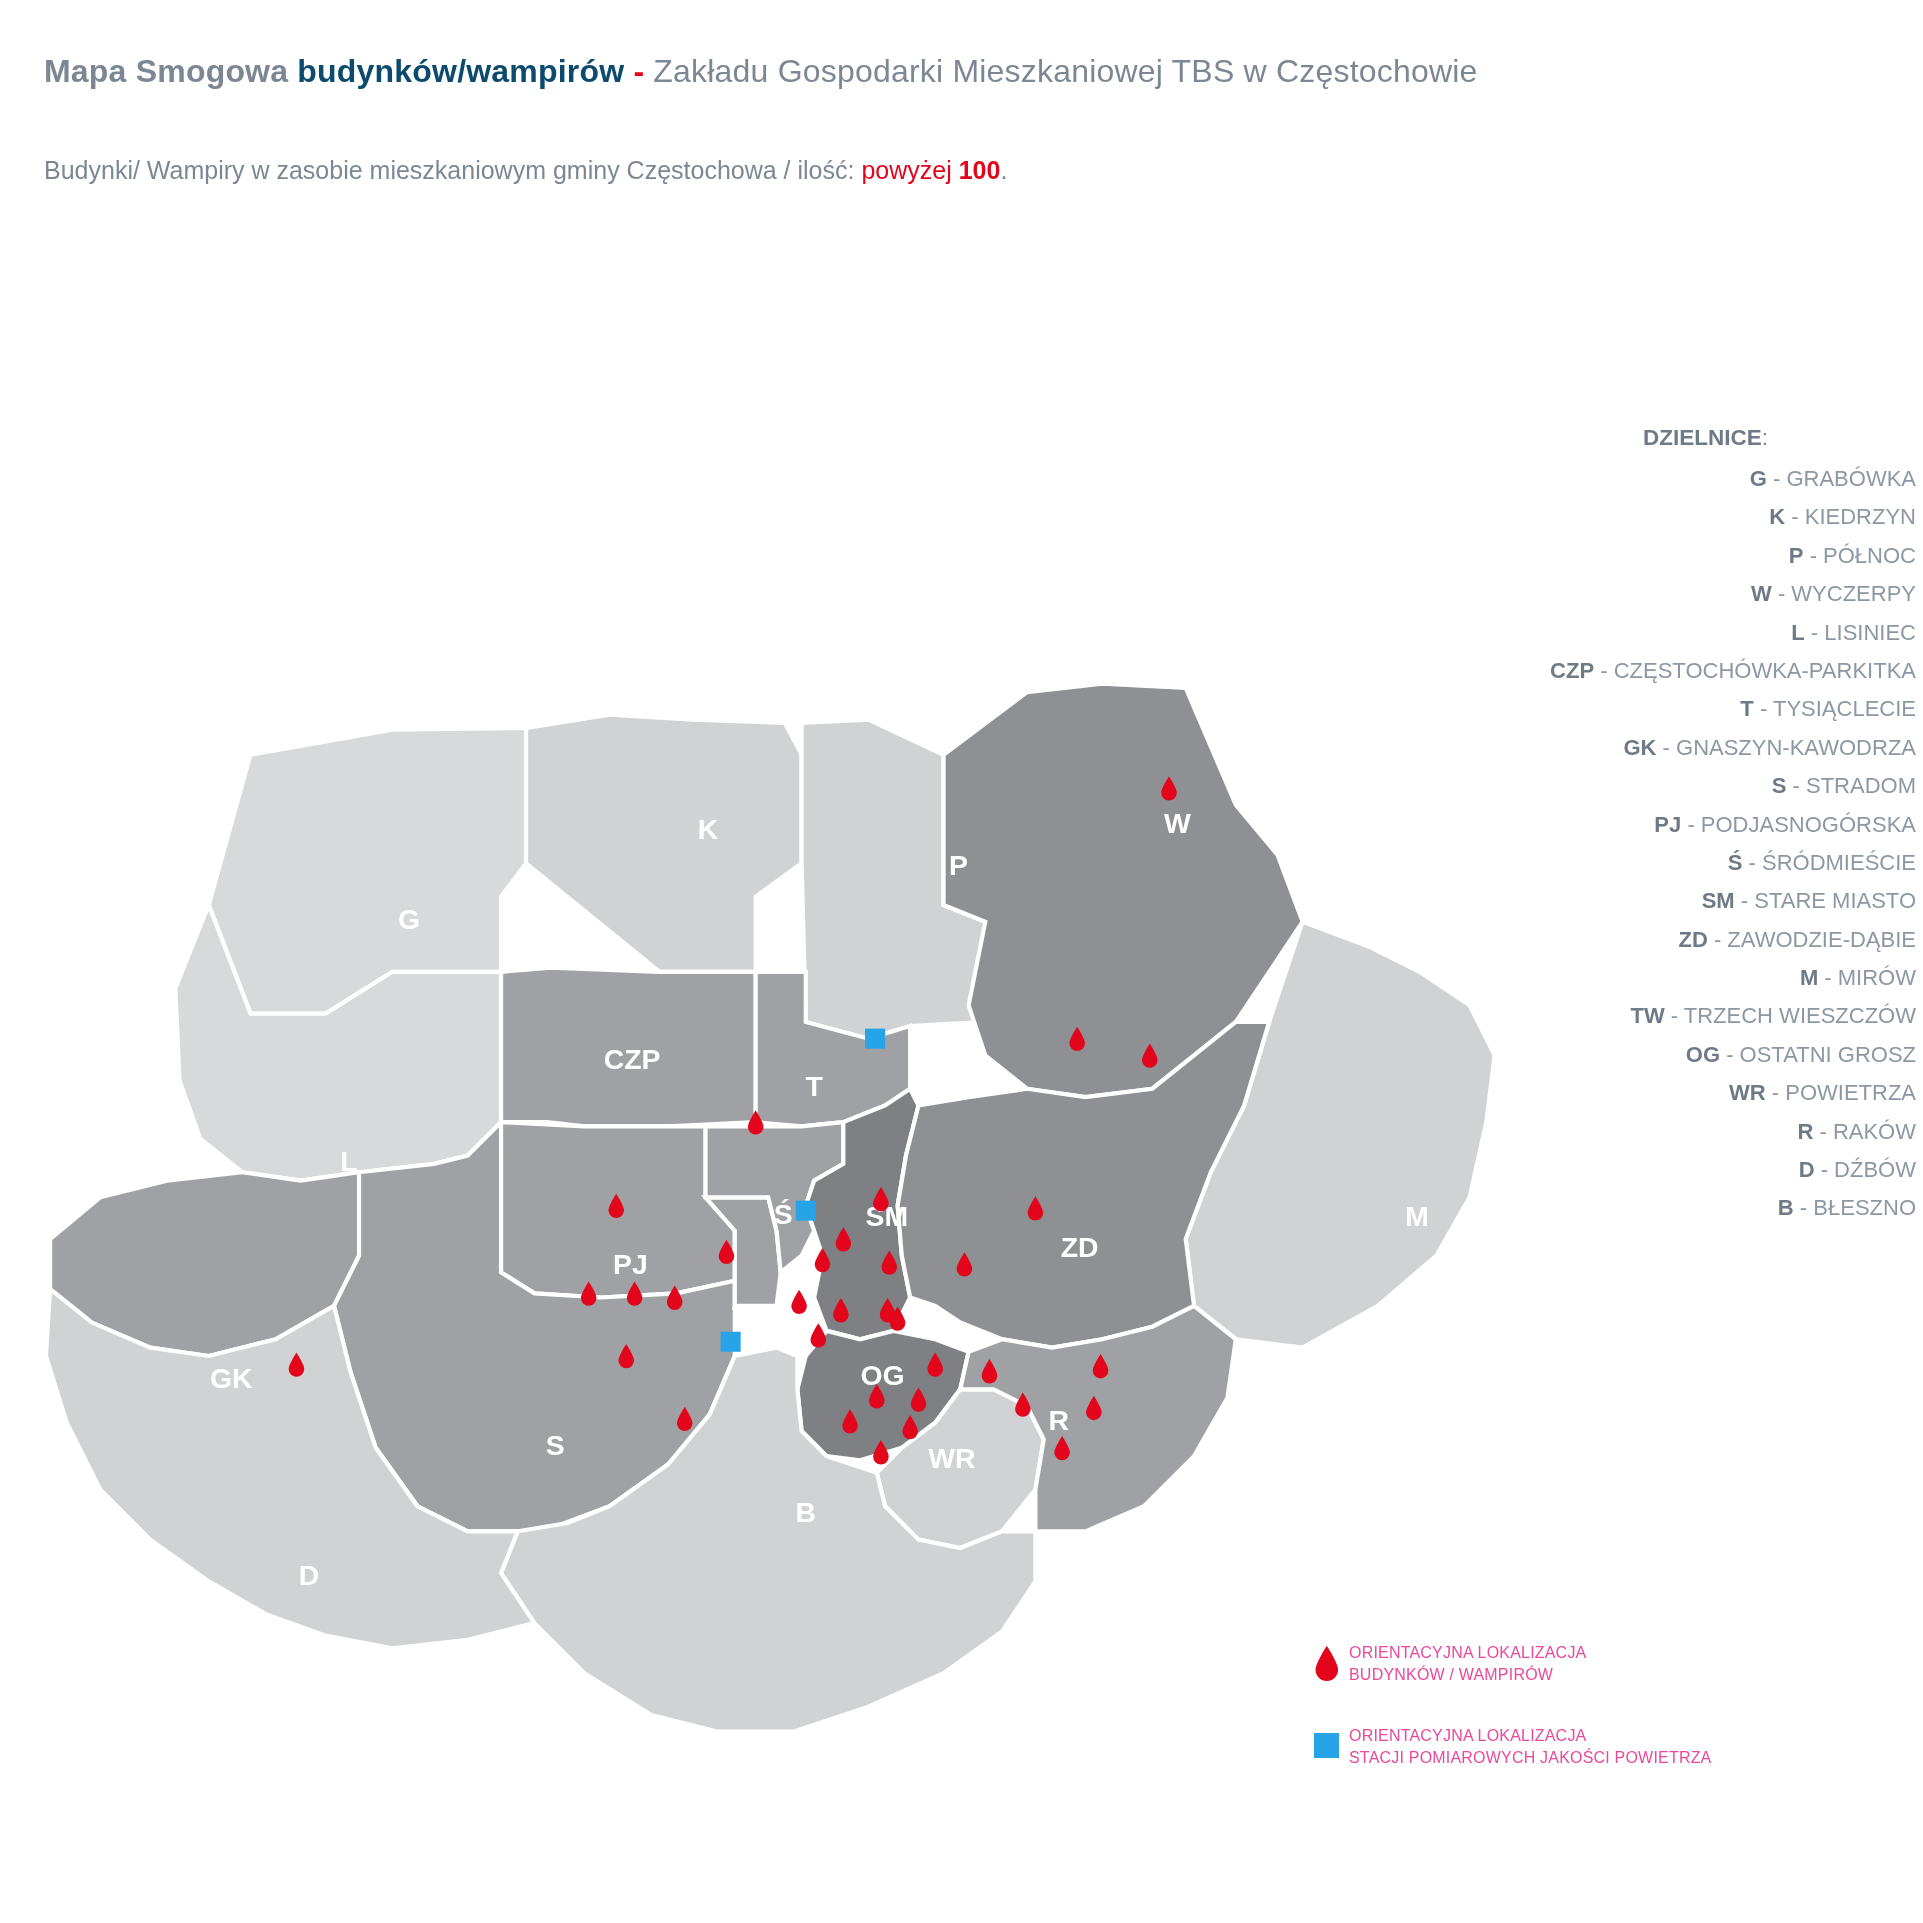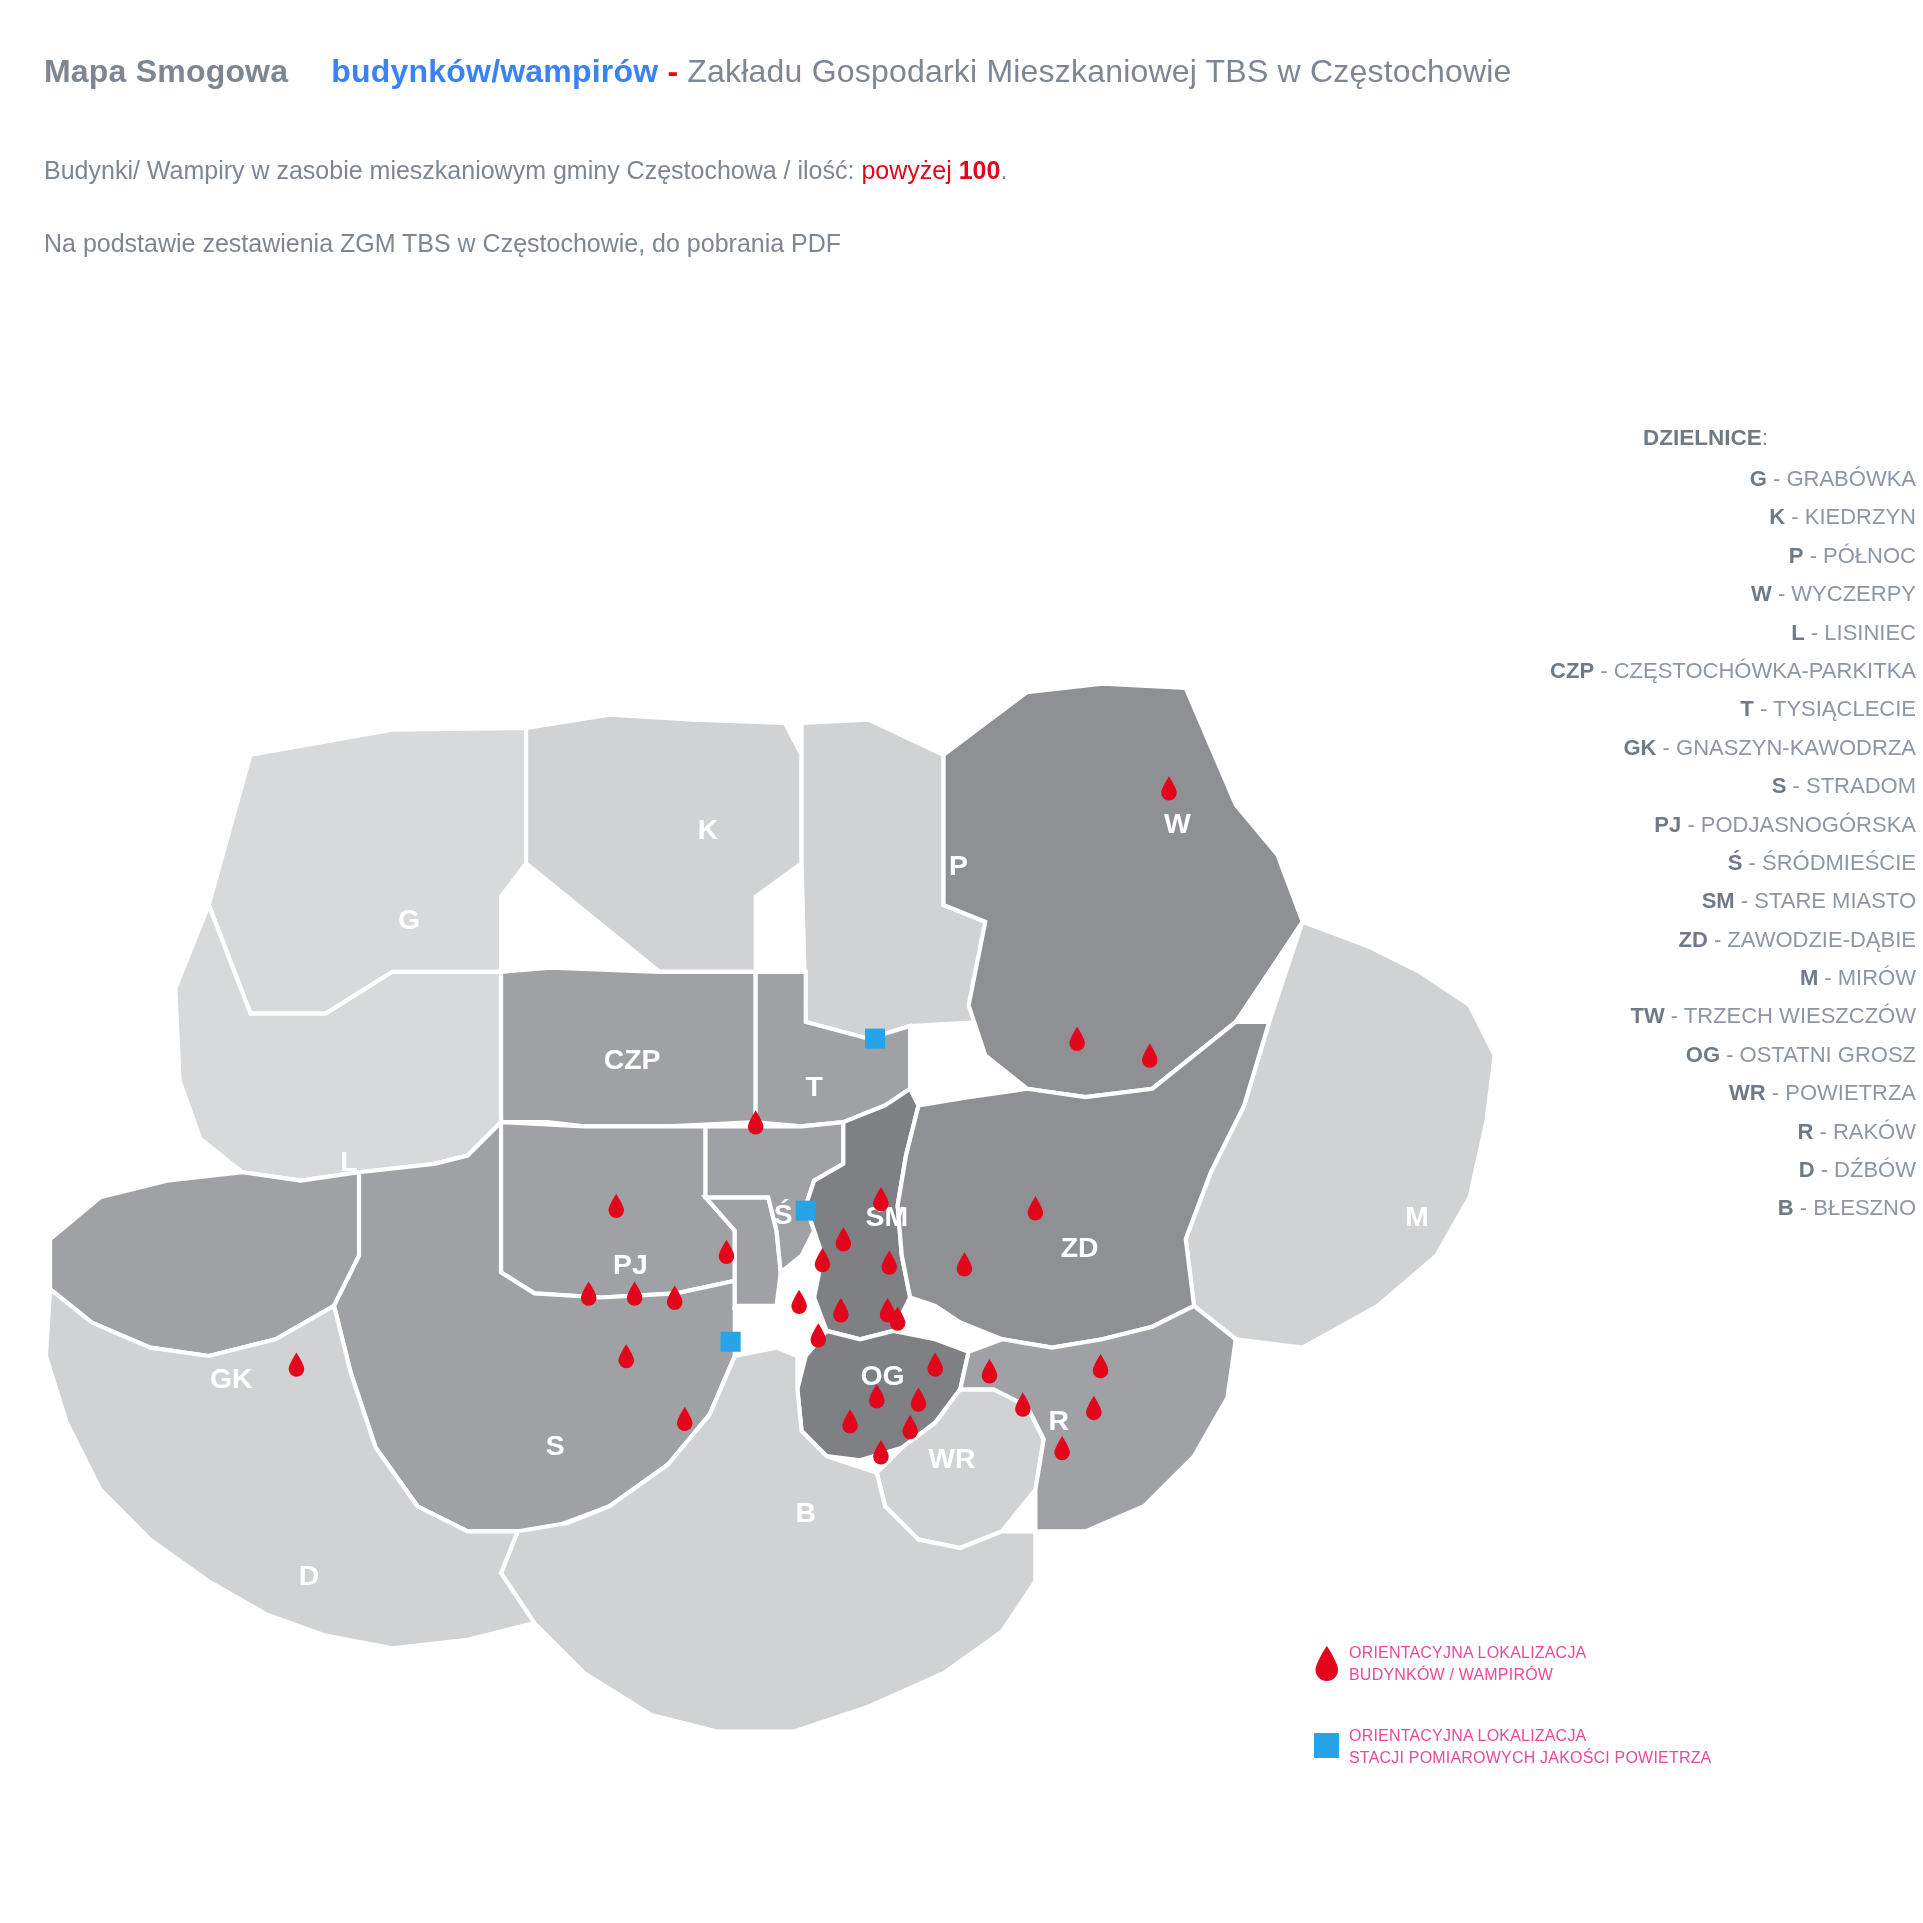--- a/index.html
+++ b/index.html
@@ -27,22 +27,21 @@
     color: #7d8794;
     letter-spacing: 0.2px;
     white-space: nowrap;
   }
   .title .bold-grey {
     font-weight: bold;
     color: #7d8794;
   }
   .title .bold-red {
     font-weight: bold;
-    color: #3b82f6;
-    margin-left: 34px;
+    color: #0c4a6e;
   }
   .title .red-dash {
     color: #e3051b;
     font-weight: bold;
   }
   .subline {
     font-size: 25px;
     color: #7d8794;
     margin-top: 0px;
     white-space: nowrap;
@@ -137,21 +136,20 @@
   <div class="title">
     <span class="bold-grey">Mapa Smogowa </span><span class="bold-red">budynków/wampirów</span><span class="red-dash"> - </span><span>Zakładu Gospodarki Mieszkaniowej TBS w Częstochowie</span>
   </div>
 
   <div id="sub-block">
     <div class="subline">
       <span>Budynki/ Wampiry w zasobie mieszkaniowym gminy Częstochowa / ilość: </span><span class="red">powyżej </span><span class="red-b">100</span><span>.</span>
     </div>
   </div>
 
-  <div class="subline" id="sub3">Na podstawie zestawienia ZGM TBS w Częstochowie, do pobrania PDF</div>
 </div>
 
 <div id="map-wrap">
   <svg id="map-svg" width="1503" height="1465" viewBox="0 0 1800 1500" xmlns="http://www.w3.org/2000/svg">
     <g stroke="#ffffff" stroke-width="5">
 
       <path fill="#d7d9db" d="M300,300 L470,270 L630,268 L630,430 L600,470 L600,560 L470,560 L390,610 L300,610 L250,480 Z"></path>
 
       <path fill="#d0d2d4" d="M630,268 L730,252 L830,258 L940,262 L960,300 L960,430 L905,470 L905,560 L790,560 L630,430 Z"></path>
 

